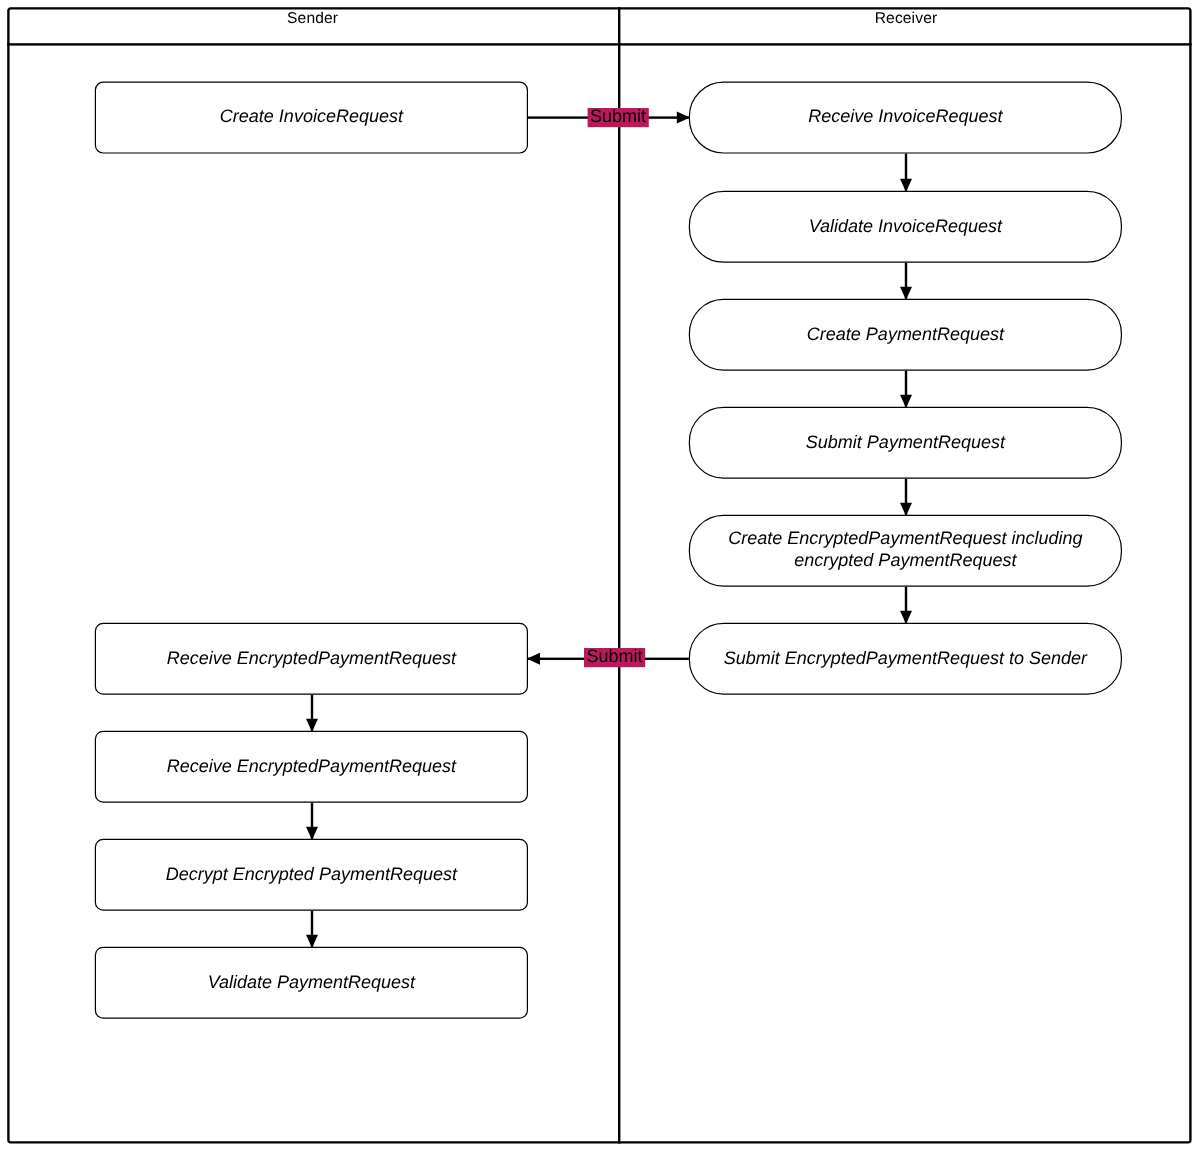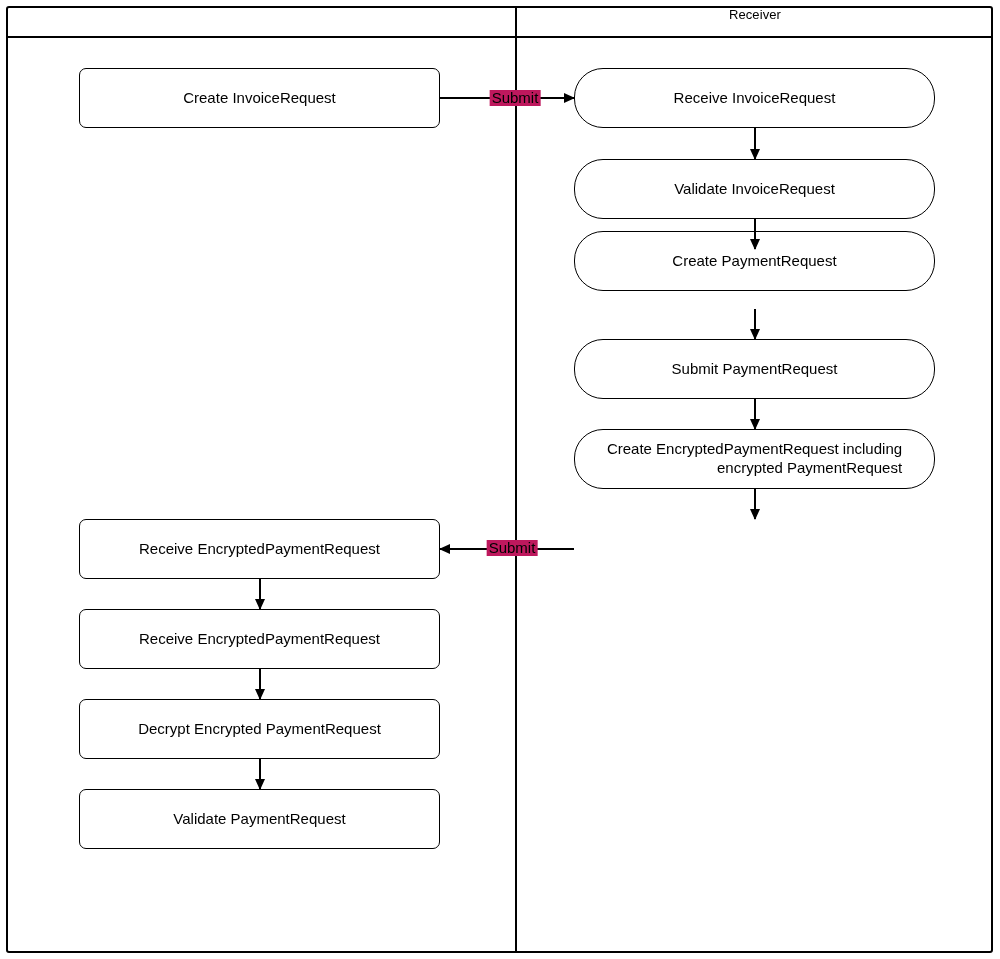--- a/index.html
+++ b/index.html
@@ -77,20 +77,21 @@
     background: #ffffff;
     display: flex;
     align-items: center;
     justify-content: center;
     text-align: center;
     padding: 2px 10px;
     font-size: 15px;
     line-height: 1.25;
     color: #000000;
     white-space: pre-line;
+    font-style: italic;
   }
   .node.lane-sender   { left: 79px;  width: 361px; }
   .node.lane-receiver { left: 574px; width: 361px; border-radius: 29px; }
 
   
   .vconn {
     position: absolute;
     width: 2px;
     background: #000000;
   }
@@ -152,45 +153,47 @@
   }
 </style>
 </head>
 <body>
 
 <div id="canvas">
 
   <div class="frame"></div>
 
   <div class="lane-header-band"></div>
+  <div class="lane-title sender">Sender</div>
   <div class="lane-title receiver">Receiver</div>
 
   <div class="lane-divider"></div>
 
   <div class="node lane-sender" style="top:68px;">Create InvoiceRequest</div>
 
   <div class="node lane-sender" style="top:519px;">Receive EncryptedPaymentRequest</div>
 
   <div class="node lane-sender" style="top:609px;">Receive EncryptedPaymentRequest</div>
 
   <div class="node lane-sender" style="top:699px;">Decrypt Encrypted PaymentRequest</div>
 
   <div class="node lane-sender" style="top:789px;">Validate PaymentRequest</div>
 
   <div class="node lane-receiver" style="top:68px;">Receive InvoiceRequest</div>
 
   <div class="node lane-receiver" style="top:159px;">Validate InvoiceRequest</div>
 
-  <div class="node lane-receiver" style="top:231px;">Create PaymentRequest</div>
+  <div class="node lane-receiver" style="top:249px;">Create PaymentRequest</div>
 
   <div class="node lane-receiver" style="top:339px;">Submit PaymentRequest</div>
 
-  <div class="node lane-receiver" style="top:429px;text-align:right;">Create EncryptedPaymentRequest including
+  <div class="node lane-receiver" style="top:429px;">Create EncryptedPaymentRequest including
 encrypted PaymentRequest</div>
 
+  <div class="node lane-receiver" style="top:519px;">Submit EncryptedPaymentRequest to Sender</div>
 
   <div class="hconn to-right" style="left:440px; top:97px; width:134px;"></div>
   <div class="edge-label" style="left:515px; top:98px;">Submit</div>
 
   <div class="vconn" style="left:754px; top:128px; height:31px;"></div>
   <div class="vconn" style="left:754px; top:219px; height:30px;"></div>
   <div class="vconn" style="left:754px; top:309px; height:30px;"></div>
   <div class="vconn" style="left:754px; top:399px; height:30px;"></div>
   <div class="vconn" style="left:754px; top:489px; height:30px;"></div>
 

